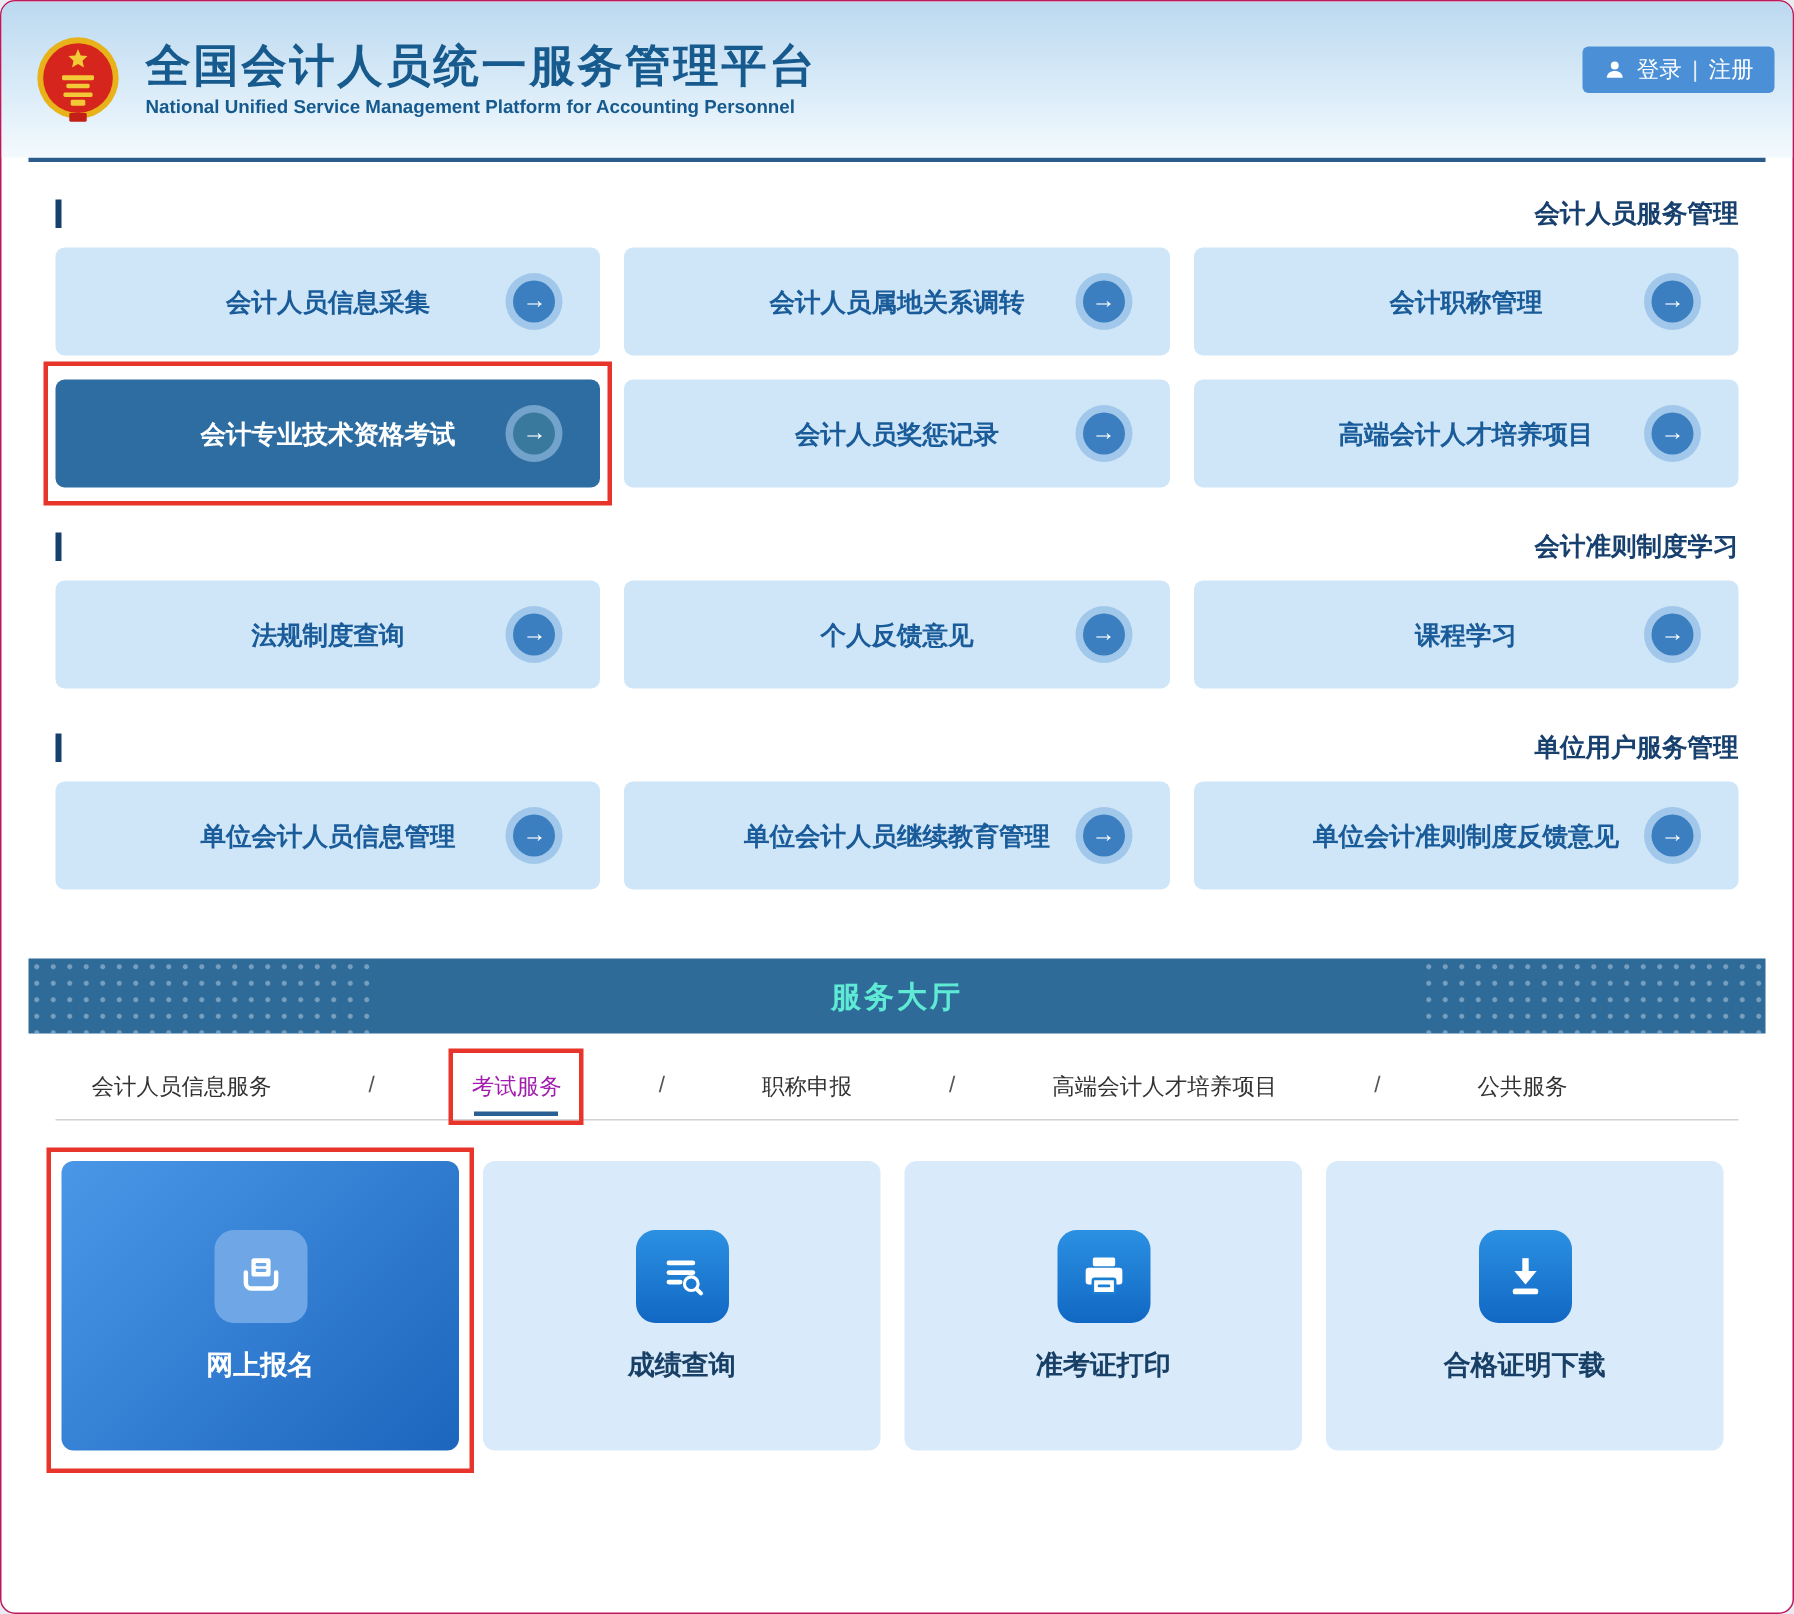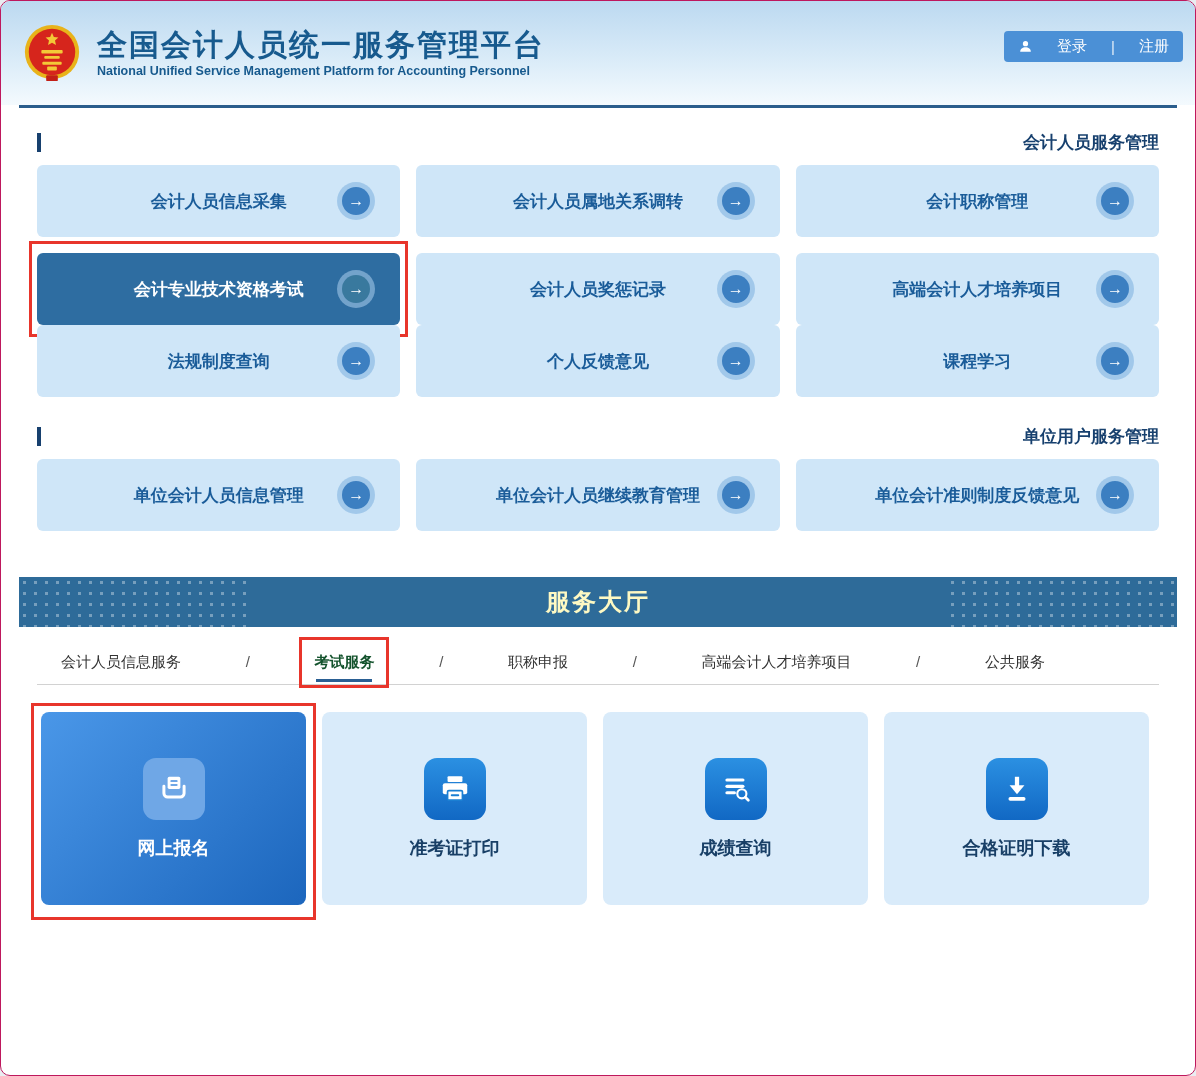--- a/index.html
+++ b/index.html
@@ -14,21 +14,21 @@
     background:linear-gradient(180deg,#bcd9f0 0%,#d9ebf8 55%,#f4fafe 100%);
     display:flex; align-items:center; padding:0 20px;
   }
   .emblem { width:62px; height:62px; margin-right:14px; flex:0 0 auto; }
   .title-block { display:flex; flex-direction:column; }
   .page-title { font-size:30px; font-weight:bold; color:#175a8e; letter-spacing:2px; line-height:1.15; }
   .page-subtitle { font-size:12.5px; font-weight:bold; color:#175a8e; margin-top:2px; }
   .login-btn {
     position:absolute; right:12px; top:30px;
     background:#4b90d6; color:#fff; border:none; border-radius:4px;
-    padding:6px 14px; font-size:15px; display:flex; align-items:center; gap:24px;
+    padding:6px 14px; font-size:15px; display:flex; align-items:center; gap:7px;
     cursor:pointer; font-family:inherit;
   }
   .login-btn .sep { opacity:.85; }
   .header-rule { margin:0 18px; border-top:3px solid #2a5d8c; }
 
   
   .content { padding:0 36px;text-align:right; }
   .section-title {
     font-size:17px; font-weight:bold; color:#17406e;
     border-left:4px solid #17406e; padding-left:8px; line-height:19px;
@@ -62,30 +62,30 @@
     position:relative; margin:46px 18px 0; height:50px; background:#2e6b99;
     display:flex; align-items:center; justify-content:center; overflow:hidden;
   }
   .hall-banner::before, .hall-banner::after {
     content:""; position:absolute; top:0; bottom:0; width:230px;
     background-image:radial-gradient(rgba(255,255,255,.35) 1.6px, transparent 1.7px);
     background-size:11px 11px;
   }
   .hall-banner::before { left:0; }
   .hall-banner::after { right:0; }
-  .hall-title { font-size:24px; font-weight:bold; color:#fef9c3; letter-spacing:2px; z-index:1; }
+  .hall-title { font-size:20px; font-weight:bold; color:#5eead4; letter-spacing:2px; z-index:1; }
 
   
   .tab-bar {
     display:flex; align-items:flex-start; justify-content:space-between;
     margin:26px 150px 0 60px; padding-bottom:0;
   }
   .tab { position:relative; font-size:15px; color:#333; cursor:pointer; padding-bottom:12px; }
   .tab-sep { font-size:15px; color:#555; }
-  .tab.active .tab-label { font-weight:bold; color:#14532d; }
+  .tab.active .tab-label { font-weight:normal; color:#a21caf; }
   .tab-underline { display:none; }
   .tab.active .tab-underline {
     display:block; position:absolute; left:2px; right:2px; bottom:2px;
     height:3px; background:#2a5f93;
   }
   .tab-rule { margin:0 36px; border-top:1px solid #d2d2d2; }
 
   
   .tile-grid { display:grid; grid-template-columns:repeat(4,1fr); gap:16px; margin:27px 46px 0 40px; }
   .tile {
@@ -159,20 +159,21 @@
       <div class="card">
         <span class="card-label">会计人员奖惩记录</span>
         <span class="arrow"></span>
       </div>
       <div class="card">
         <span class="card-label">高端会计人才培养项目</span>
         <span class="arrow"></span>
       </div>
     </div>
 
+    <div class="section-title st-2">会计准则制度学习</div>
     <div class="card-grid">
       <div class="card">
         <span class="card-label">法规制度查询</span>
         <span class="arrow"></span>
       </div>
       <div class="card">
         <span class="card-label">个人反馈意见</span>
         <span class="arrow"></span>
       </div>
       <div class="card">
@@ -232,47 +233,47 @@
       <span class="tile-icon">
         <svg width="34" height="34" viewBox="0 0 32 32">
           <rect x="10" y="4.5" width="12" height="11.5" rx="1.6" fill="#fff"></rect>
           <rect x="12.6" y="7.6" width="6.8" height="1.9" rx="0.9" fill="#6fa7e6"></rect>
           <rect x="12.6" y="11.2" width="6.8" height="1.9" rx="0.9" fill="#6fa7e6"></rect>
           <path d="M6.5 13.5 v6.5 a3.5 3.5 0 0 0 3.5 3.5 h12 a3.5 3.5 0 0 0 3.5 -3.5 v-6.5" fill="none" stroke="#fff" stroke-width="2.8" stroke-linecap="round"></path>
         </svg>
       </span>
       <span class="tile-label">网上报名</span>
       <span class="red-box tile-box"></span>
-    </div>
-    <div class="tile">
-      <span class="tile-icon">
-        <svg width="34" height="34" viewBox="0 0 32 32">
-          <rect x="9" y="4" width="14" height="5.5" rx="1" fill="#fff"></rect>
-          <rect x="4.5" y="10.5" width="23" height="10.5" rx="2" fill="#fff"></rect>
-          <rect x="9" y="17.5" width="14" height="9" rx="1.2" fill="#fff" stroke="#1b7fd3" stroke-width="1.6"></rect>
-          <rect x="12" y="21" width="8" height="1.8" rx="0.9" fill="#1b7fd3"></rect>
-        </svg>
-      </span>
-      <span class="tile-label">准考证打印</span>
     </div>
     <div class="tile">
       <span class="tile-icon">
         <svg width="34" height="34" viewBox="0 0 32 32">
           <rect x="6" y="6" width="18" height="3" rx="1.5" fill="#fff"></rect>
           <rect x="6" y="12" width="18" height="3" rx="1.5" fill="#fff"></rect>
           <rect x="6" y="18" width="10" height="3" rx="1.5" fill="#fff"></rect>
           <circle cx="21.5" cy="20.5" r="4.3" fill="none" stroke="#fff" stroke-width="2"></circle>
           <line x1="24.8" y1="23.8" x2="27.6" y2="26.6" stroke="#fff" stroke-width="2.6" stroke-linecap="round"></line>
         </svg>
       </span>
       <span class="tile-label">成绩查询</span>
     </div>
     <div class="tile">
       <span class="tile-icon">
         <svg width="34" height="34" viewBox="0 0 32 32">
+          <rect x="9" y="4" width="14" height="5.5" rx="1" fill="#fff"></rect>
+          <rect x="4.5" y="10.5" width="23" height="10.5" rx="2" fill="#fff"></rect>
+          <rect x="9" y="17.5" width="14" height="9" rx="1.2" fill="#fff" stroke="#1b7fd3" stroke-width="1.6"></rect>
+          <rect x="12" y="21" width="8" height="1.8" rx="0.9" fill="#1b7fd3"></rect>
+        </svg>
+      </span>
+      <span class="tile-label">准考证打印</span>
+    </div>
+    <div class="tile">
+      <span class="tile-icon">
+        <svg width="34" height="34" viewBox="0 0 32 32">
           <rect x="14" y="4.5" width="4" height="9" fill="#fff"></rect>
           <polygon points="9,12.5 23,12.5 16,21" fill="#fff"></polygon>
           <rect x="8" y="23.5" width="16" height="3.6" rx="1.6" fill="#fff"></rect>
         </svg>
       </span>
       <span class="tile-label">合格证明下载</span>
     </div>
   </div>
 
 </div>

